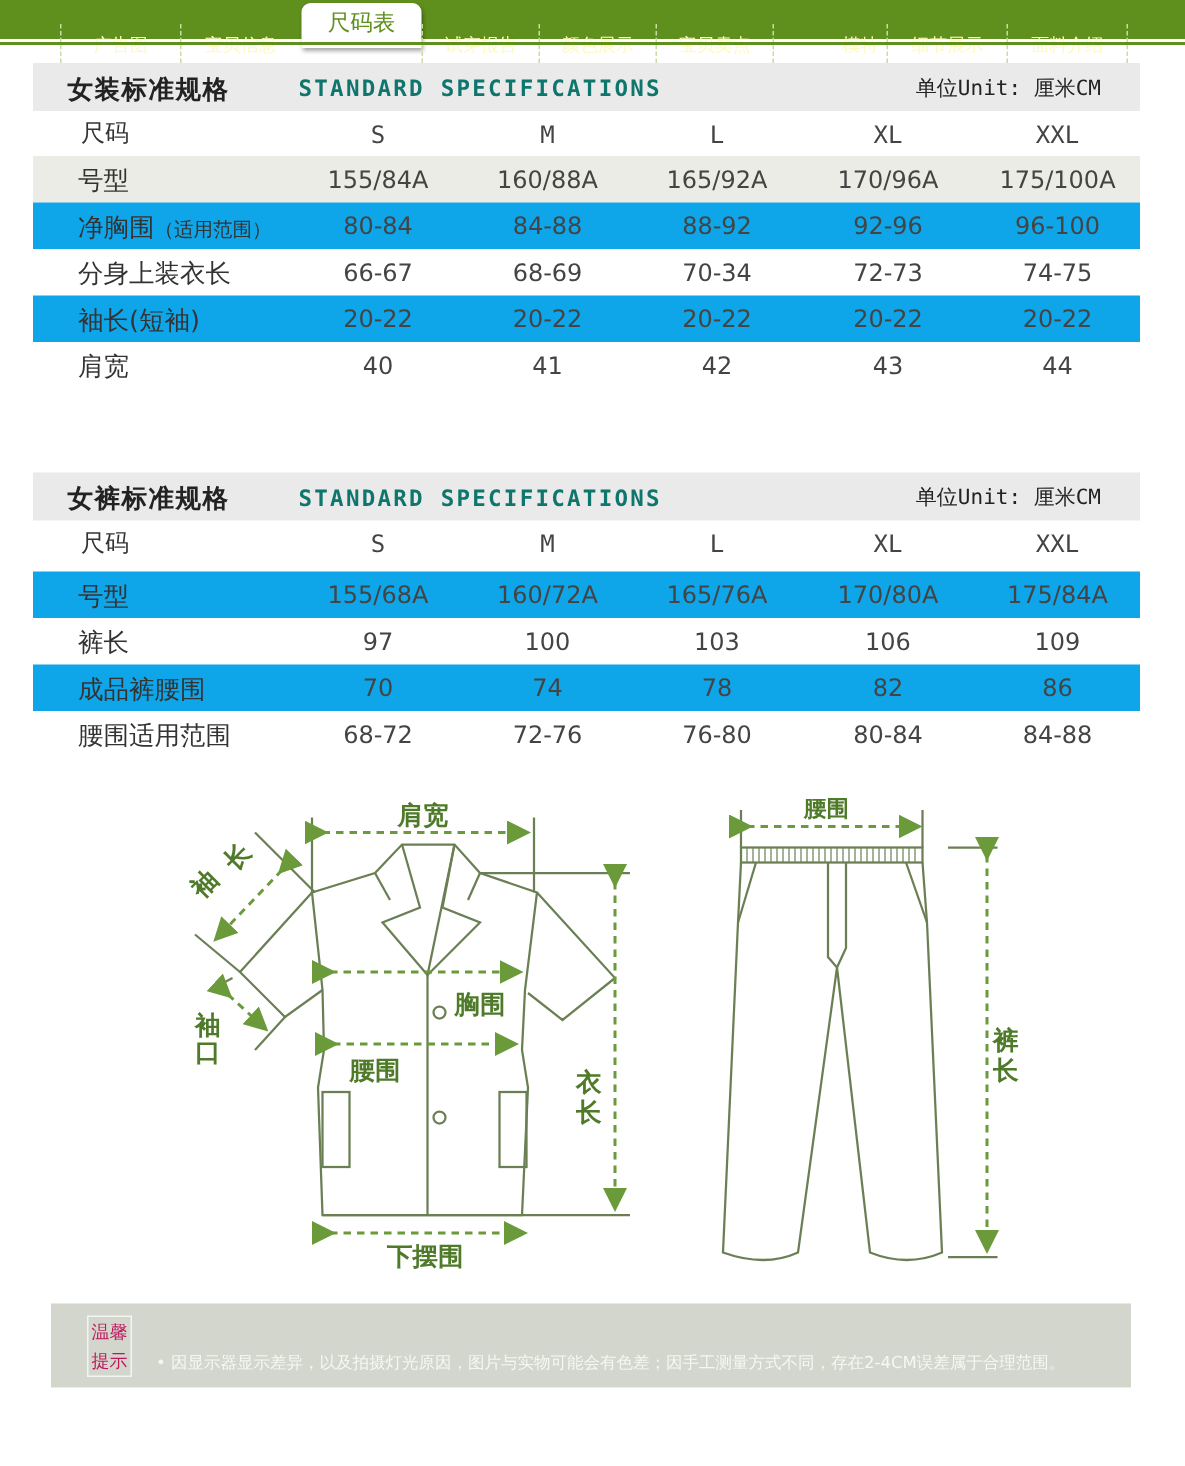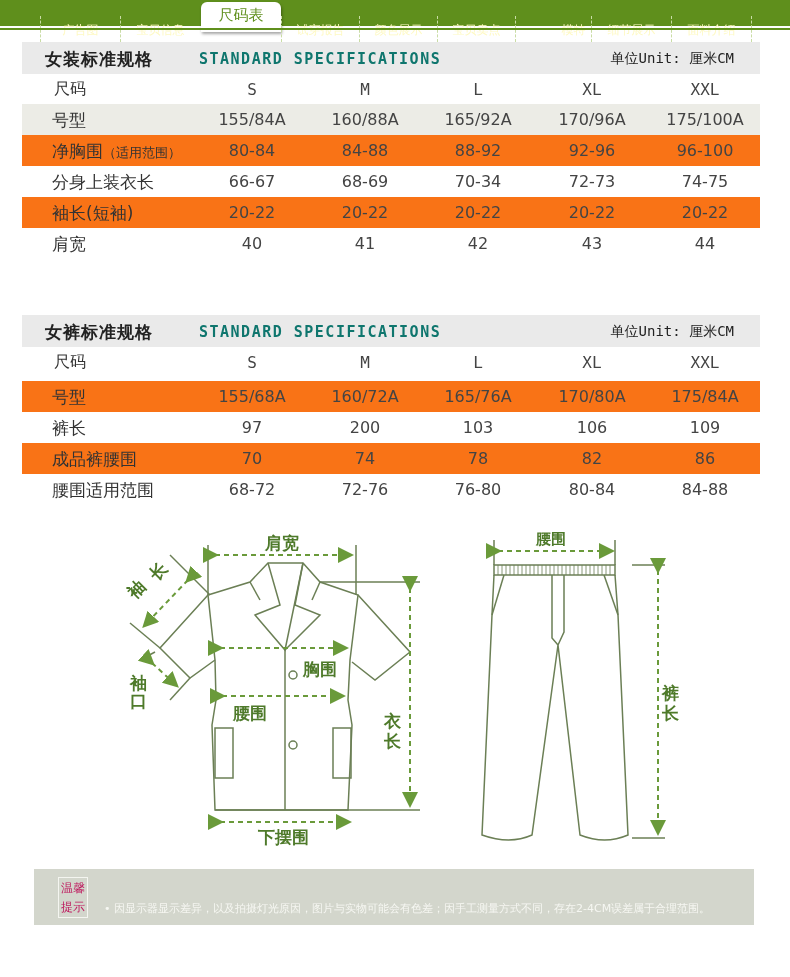--- a/index.html
+++ b/index.html
@@ -39,21 +39,21 @@
   .spec-en {
     position: absolute; left: 177px; top: 8px; font-family: "DejaVu Sans Mono", "Liberation Mono", monospace;
     font-size: 15px; font-weight: bold; color: #0f766e; letter-spacing: 1.5px;
   }
   .spec-unit {
     position: absolute; right: 26px; top: 8px; font-size: 14px; color: #222;
     font-family: "DejaVu Sans Mono", "Liberation Mono", monospace;
   }
   .row { position: relative; height: 31px; }
   .row.band { background: #ecece6; }
-  .row.band2 { background: #f97316; }
+  .row.band2 { background: #0ea5e9; }
   .cell-label {
     position: absolute; left: 30px; top: 5px; font-size: 17px; color: #333; white-space: nowrap;
   }
   .cell-label small { font-size: 13px; }
   .cell-label.size { font-size: 16px; left: 32px; }
   .cell {
     position: absolute; top: 6px; width: 100px; text-align: center; font-size: 16px; color: #444;
     font-family: "DejaVu Sans", "Liberation Sans", sans-serif;
   }
   .cell.sz { font-family: "DejaVu Sans Mono", "Liberation Mono", monospace; }
@@ -168,21 +168,21 @@
     <span class="cell-label">号型</span>
     <span class="cell c0">155/68A</span>
     <span class="cell c1">160/72A</span>
     <span class="cell c2">165/76A</span>
     <span class="cell c3">170/80A</span>
     <span class="cell c4">175/84A</span>
   </div>
   <div class="row">
     <span class="cell-label">裤长</span>
     <span class="cell c0">97</span>
-    <span class="cell c1">200</span>
+    <span class="cell c1">100</span>
     <span class="cell c2">103</span>
     <span class="cell c3">106</span>
     <span class="cell c4">109</span>
   </div>
   <div class="row band2">
     <span class="cell-label">成品裤腰围</span>
     <span class="cell c0">70</span>
     <span class="cell c1">74</span>
     <span class="cell c2">78</span>
     <span class="cell c3">82</span>

